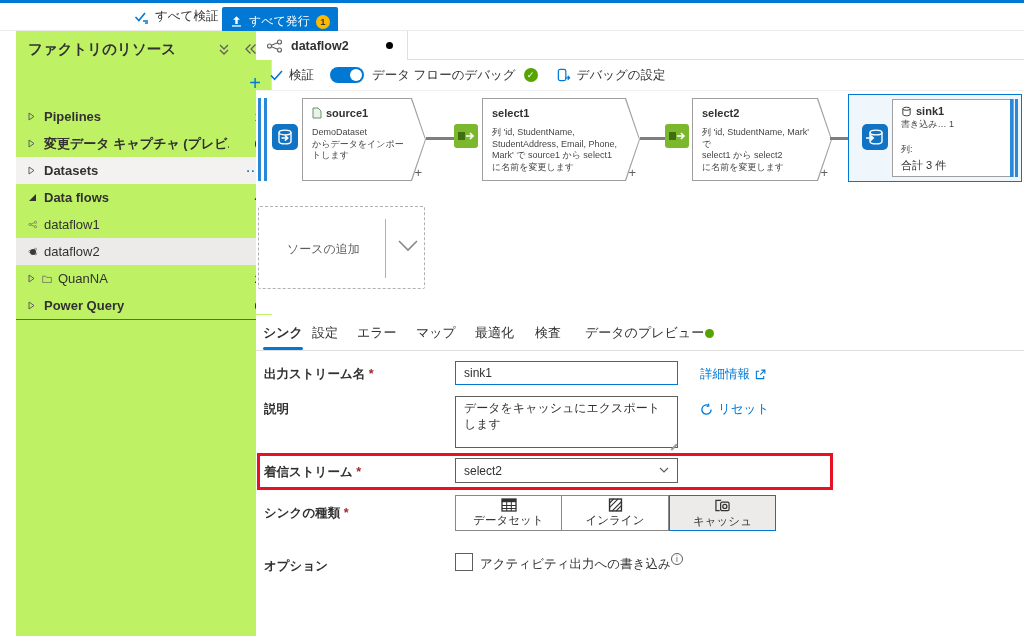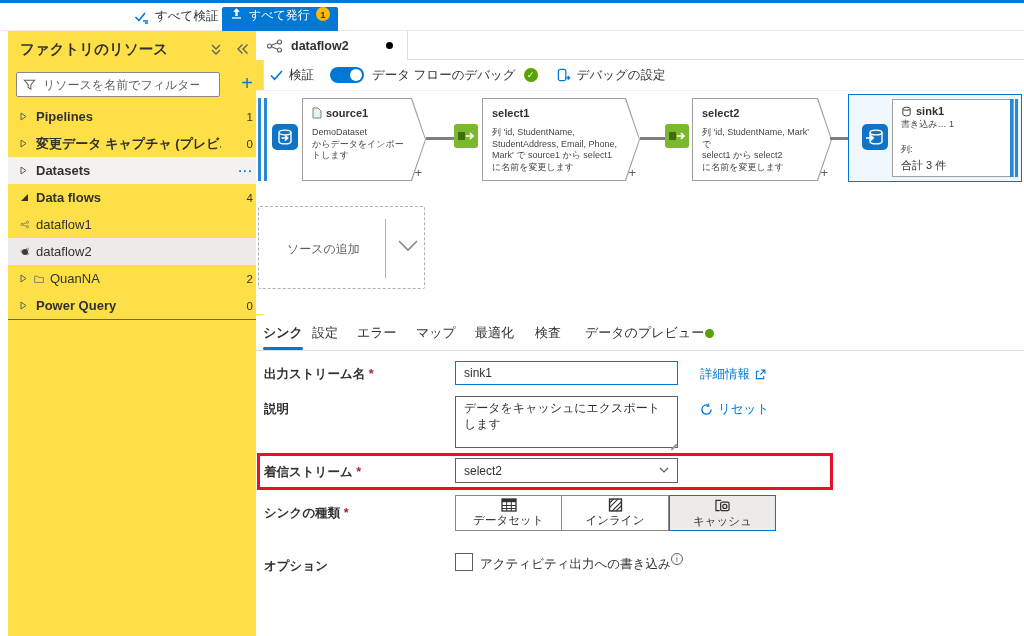--- a/index.html
+++ b/index.html
@@ -5,26 +5,26 @@
   html,body{margin:0;padding:0;background:#fff;}
   *{box-sizing:border-box;font-family:"Liberation Sans","DejaVu Sans",sans-serif;}
   #frame{position:relative;width:1024px;height:636px;background:#fff;overflow:hidden;}
 
   
   .topstrip{position:absolute;left:0;top:0;width:1024px;height:3px;background:#0078d4;}
   .topbar{position:absolute;left:0;top:3px;width:1024px;height:28px;background:#fff;border-bottom:1px solid #eaeaea;}
   .tb-item{position:absolute;top:0;height:27px;display:flex;align-items:center;gap:6px;font-size:12.5px;color:#323130;}
   .tb-factory{left:10px;font-weight:700;}
   .tb-validate{left:134px;}
-  .pub-btn{position:absolute;left:222px;top:4px;height:29px;padding:0 8px;background:#0078d4;border-radius:2px;display:flex;gap:6px;color:#fff;font-size:12px;}
+  .pub-btn{position:absolute;left:222px;top:4px;height:29px;padding:0 8px;background:#0078d4;border-radius:2px;display:flex;align-items:center;gap:6px;color:#fff;font-size:12px;}
   .pub-badge{width:14px;height:14px;border-radius:50%;background:#ffb900;color:#3b3a39;font-size:9.5px;display:flex;align-items:center;justify-content:center;font-weight:700;}
   .chev-dn{width:9px;height:9px;display:inline-block;}
 
   
-  .sidebar{position:absolute;left:8px;top:31px;width:256px;height:605px;background:#fde047;border-right:1px solid #e1dfdd;}
+  .sidebar{position:absolute;left:16px;top:31px;width:256px;height:605px;background:#bef264;border-right:1px solid #e1dfdd;}
   .sb-title{position:absolute;left:12px;top:9px;font-size:14.5px;font-weight:600;color:#323130;}
   .sb-hicons{position:absolute;right:14px;top:12px;display:flex;gap:14px;color:#605e5c;}
   .sb-filter{position:absolute;left:8px;top:41px;width:204px;height:25px;border:1px solid #8a8886;border-radius:2px;display:flex;align-items:center;padding:0 6px;gap:5px;background:#fff;}
   .sb-filter input{border:0;outline:0;width:160px;font-size:12px;color:#323130;}
   .sb-filter input::placeholder{color:#605e5c;}
   .sb-plus{position:absolute;right:10px;top:40px;font-size:20px;color:#0078d4;font-weight:400;line-height:25px;}
   .tree{position:absolute;left:0;top:72px;width:255px;border-bottom:1px solid #4d7c0f;}
   .trow{position:relative;height:27px;display:flex;align-items:center;font-size:13px;color:#323130;}
   .trow .tw{width:10px;margin-left:12px;display:flex;color:#605e5c;}
   .trow .lbl{margin-left:6px;white-space:nowrap;overflow:hidden;max-width:185px;}
@@ -135,28 +135,20 @@
           <svg width="12" height="13" viewBox="0 0 12 13">
             <path d="M2 2l4 4 4-4M2 7l4 4 4-4" stroke="#605e5c" fill="none" stroke-width="1.3"></path>
           </svg>
         </span>
       <span>
           <svg width="13" height="12" viewBox="0 0 13 12">
             <path d="M6.5 1.5L2 6l4.5 4.5M11.5 1.5L7 6l4.5 4.5" stroke="#605e5c" fill="none" stroke-width="1.3"></path>
           </svg>
         </span>
     </div>
-    <div class="sb-filter">
-      <span>
-          <svg width="13" height="13" viewBox="0 0 14 14">
-            <path d="M1.5 2.5h11L8.5 7.3v4.6l-3-1.6V7.3z" fill="none" stroke="#605e5c" stroke-width="1.1"></path>
-          </svg>
-        </span>
-      <input placeholder="リソースを名前でフィルター" style="">
-    </div>
     <div class="sb-plus">+</div>
 
     <div class="tree">
       <div class="trow t-bold">
         <span class="tw">
             <svg width="7" height="9" viewBox="0 0 7 9">
               <path d="M1 1l5 3.5L1 8z" fill="none" stroke="#605e5c"></path>
             </svg>
           </span>
         <span class="lbl">Pipelines</span>

